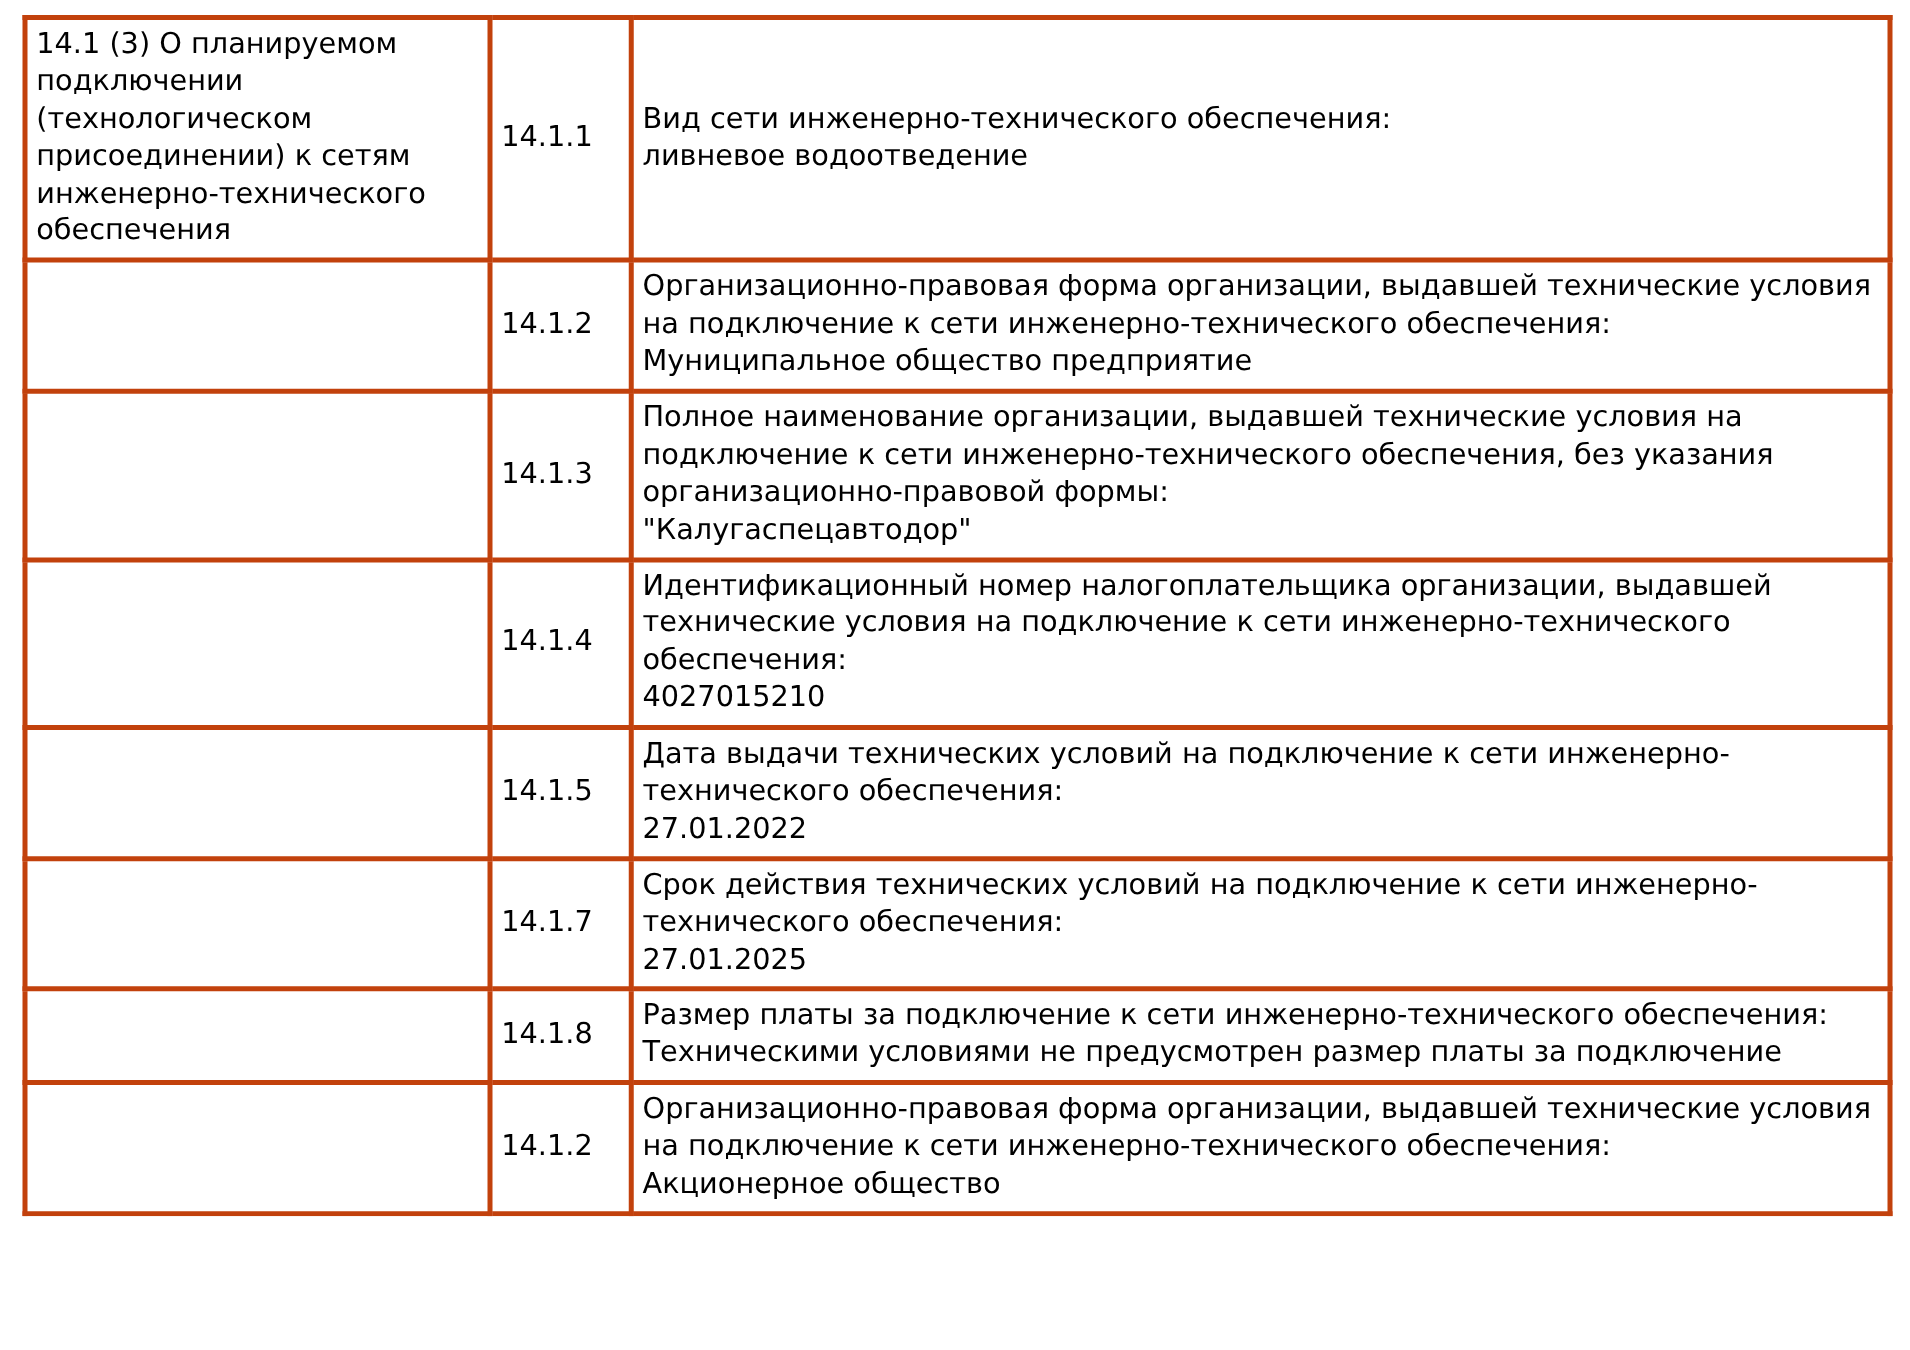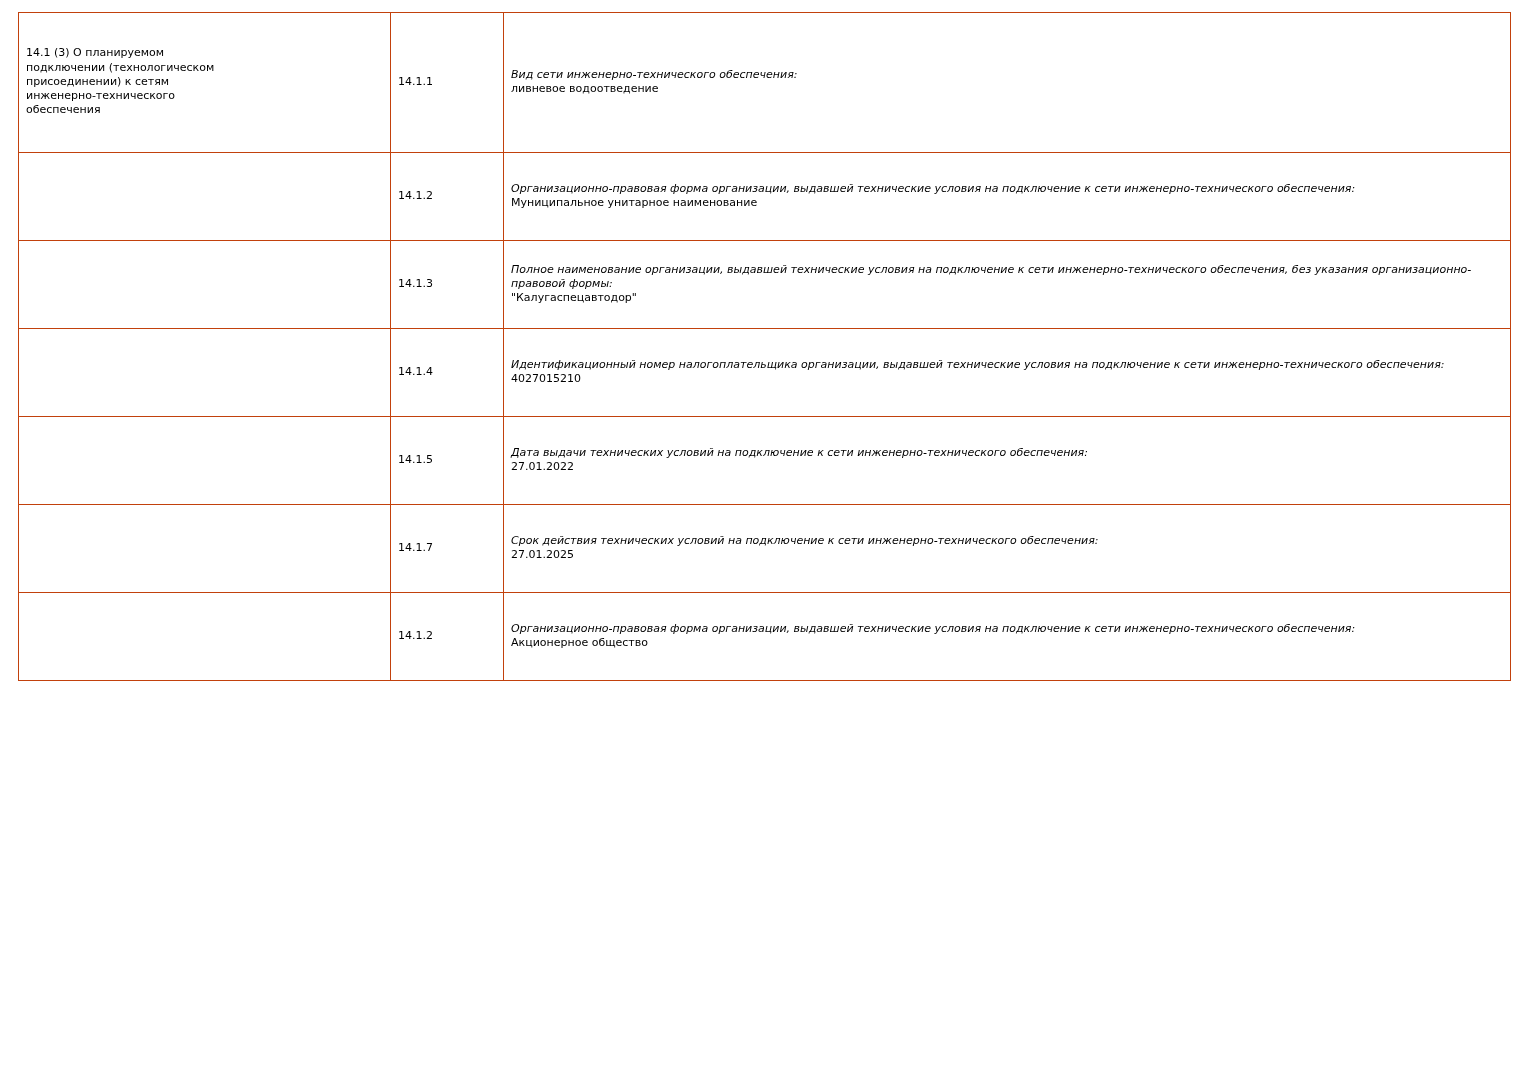--- a/index.html
+++ b/index.html
@@ -16,44 +16,43 @@
     width: 1528px;
     box-sizing: border-box;
     padding: 12px 14px 0 18px;
   }
   table.doc-table {
     border-collapse: collapse;
     width: 1492px;
     table-layout: fixed;
   }
   table.doc-table td {
-    border: 1px solid #c2410c;
+    border: 4px solid #c2410c;
     vertical-align: middle;
     padding: 5px 7px 6px 7px;
-    font-size: 11px;
+    font-size: 23px;
     line-height: 1.30;
   }
   col.c-left   { width: 372px; }
   col.c-code   { width: 113px; }
   col.c-body   { width: 1007px; }
 
   td.cell-left {
     vertical-align: top;
     padding-top: 7px;
   }
   td.cell-code {
     vertical-align: middle;
   }
   td.cell-body {
     vertical-align: middle;
   }
   .label {
     display: block;
     font-weight: normal;
-    font-style: italic;
   }
   .value {
     display: block;
     font-weight: normal;
   }
   .left-text {
     display: block;
     white-space: pre-line;
   }
   .row-tall td { height: 128px; }
@@ -87,21 +86,21 @@
         </td>
       </tr>
 
       <tr class="row-mid">
         <td class="cell-left">
           <span class="left-text"></span>
         </td>
         <td class="cell-code">14.1.2</td>
         <td class="cell-body">
           <span class="label">Организационно-правовая форма организации, выдавшей технические условия на подключение к сети инженерно-технического обеспечения:</span>
-          <span class="value">Муниципальное унитарное наименование</span>
+          <span class="value">Муниципальное общество предприятие</span>
         </td>
       </tr>
 
       <tr class="row-mid">
         <td class="cell-left">
           <span class="left-text"></span>
         </td>
         <td class="cell-code">14.1.3</td>
         <td class="cell-body">
           <span class="label">Полное наименование организации, выдавшей технические условия на подключение к сети инженерно-технического обеспечения, без указания организационно-правовой формы:</span>
@@ -136,20 +135,30 @@
         <td class="cell-left">
           <span class="left-text"></span>
         </td>
         <td class="cell-code">14.1.7</td>
         <td class="cell-body">
           <span class="label">Срок действия технических условий на подключение к сети инженерно-технического обеспечения:</span>
           <span class="value">27.01.2025</span>
         </td>
       </tr>
 
+      <tr class="row-short">
+        <td class="cell-left">
+          <span class="left-text"></span>
+        </td>
+        <td class="cell-code">14.1.8</td>
+        <td class="cell-body">
+          <span class="label">Размер платы за подключение к сети инженерно-технического обеспечения:</span>
+          <span class="value">Техническими условиями не предусмотрен размер платы за подключение</span>
+        </td>
+      </tr>
 
 
       <tr class="row-mid">
         <td class="cell-left">
           <span class="left-text"></span>
         </td>
         <td class="cell-code">14.1.2</td>
         <td class="cell-body">
           <span class="label">Организационно-правовая форма организации, выдавшей технические условия на подключение к сети инженерно-технического обеспечения:</span>
           <span class="value">Акционерное общество</span>

